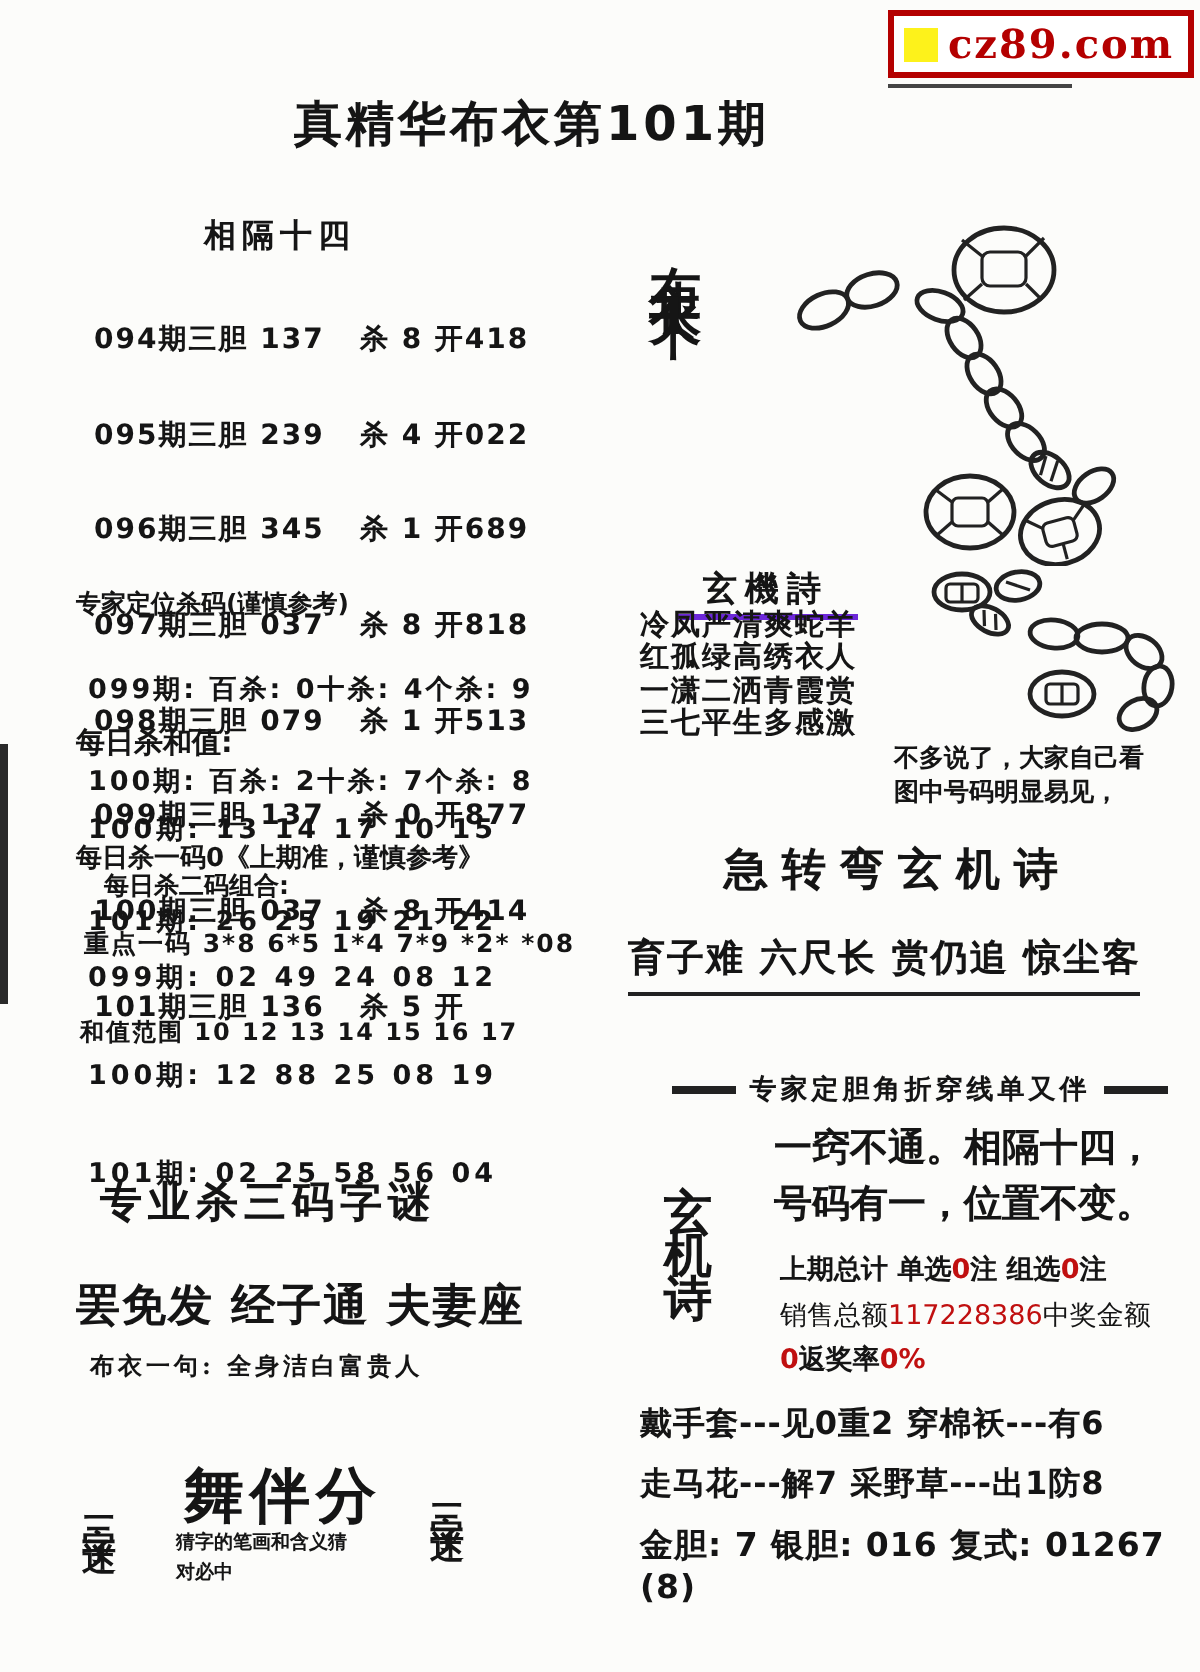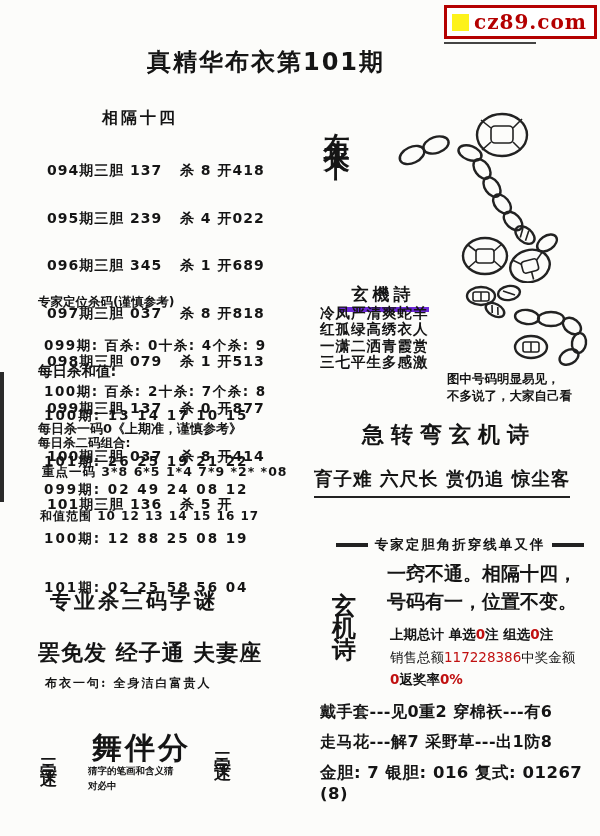--- a/index.html
+++ b/index.html
@@ -31,37 +31,37 @@
     font-size:24px;font-weight:bold;letter-spacing:2px;
   }
   
   .rec-title{top:108px;left:60px;width:160px;text-align:center;font-size:16px;font-weight:bold;letter-spacing:3px;}
   .rec-rows{top:131px;left:47px;font-size:14px;font-weight:bold;line-height:15.9px;letter-spacing:1px;}
   .poskill-title{top:294px;left:38px;font-size:12.5px;font-weight:bold;}
   .poskill-rows{top:308px;left:44px;font-size:13.5px;font-weight:bold;line-height:15.2px;letter-spacing:1.5px;}
   .dsum-title{top:362px;left:38px;font-size:14.5px;font-weight:bold;}
   .dsum-rows{top:378px;left:44px;font-size:13.5px;font-weight:bold;line-height:15.2px;letter-spacing:2px;}
   .done-line{top:420px;left:38px;font-size:13px;font-weight:bold;}
-  .dtwo-title{top:435px;left:38px;font-size:12.5px;font-weight:bold;}
+  .dtwo-title{top:435px;left:52px;font-size:12.5px;font-weight:bold;}
   .dtwo-rows{top:449px;left:44px;font-size:13.5px;font-weight:bold;line-height:16.2px;letter-spacing:2px;}
   .keycode{top:464px;left:42px;font-size:12.5px;font-weight:bold;letter-spacing:1px;}
   .sumrange{top:508px;left:40px;font-size:12px;font-weight:bold;letter-spacing:1px;}
   .riddle-title{top:587px;left:50px;font-size:21px;font-weight:bold;letter-spacing:3px;}
   .riddle-answer{top:638px;left:38px;font-size:22px;font-weight:bold;letter-spacing:1px;}
   .riddle-one{top:675px;left:45px;font-size:12px;font-weight:bold;font-family:"DejaVu Serif","Liberation Serif",serif;letter-spacing:2px;}
   .vert{writing-mode:vertical-rl;text-orientation:upright;}
   .tcl-left{top:744px;left:38px;font-size:17px;font-weight:bold;letter-spacing:6px;}
   .tcl-right{top:738px;left:212px;font-size:17px;font-weight:bold;letter-spacing:6px;}
   .tcl-word{top:728px;left:92px;font-size:30px;font-weight:bold;letter-spacing:3px;}
   .tcl-note1{top:765px;left:88px;font-size:9.5px;font-weight:bold;}
   .tcl-note2{top:780px;left:88px;font-size:9.5px;font-weight:bold;}
   
   .buyi{top:112px;left:320px;font-size:26px;font-weight:bold;letter-spacing:8px;height:190px;}
   .poem-title-wrap{top:283px;left:322px;width:122px;text-align:center;}
-  .poem-title{display:inline-block;font-size:17px;font-weight:bold;letter-spacing:4px;border-bottom:5px solid #6d28d9;padding:0 14px 1px 14px;}
+  .poem-title{display:inline-block;font-size:17px;font-weight:bold;letter-spacing:4px;border-bottom:3px solid #6d28d9;padding:0 14px 1px 14px;}
   .poem-lines{top:305px;left:320px;font-size:14.5px;font-weight:bold;line-height:16.3px;letter-spacing:1px;}
   .pic-note{top:371px;left:447px;font-size:12.5px;font-weight:bold;line-height:16.5px;}
   .sharp-title{top:420px;left:362px;font-size:22px;font-weight:bold;letter-spacing:7px;}
   .sharp-line{top:466px;left:314px;font-size:18.5px;font-weight:bold;letter-spacing:1px;border-bottom:2px solid #222;padding-bottom:5px;}
   .banner{top:536px;left:328px;width:264px;display:flex;align-items:center;justify-content:center;gap:7px;}
   .banner-text{font-size:13.5px;font-weight:bold;font-family:"DejaVu Serif","Liberation Serif",serif;letter-spacing:2px;}
   .dline{width:32px;height:4px;border-top:2px solid #222;border-bottom:2px solid #222;box-sizing:border-box;}
   .xj-side{top:573px;left:328px;font-size:24px;font-weight:bold;letter-spacing:22px;height:160px;}
   .xj-line1{top:561px;left:387px;font-size:19px;font-weight:bold;}
   .xj-line2{top:589px;left:387px;font-size:19px;font-weight:bold;}
@@ -193,22 +193,22 @@
   <ellipse class="sk" cx="88" cy="36" rx="13" ry="7"></ellipse>
   <ellipse class="sk" cx="109" cy="43" rx="10" ry="7" transform="rotate(38 109 43)"></ellipse>
   <ellipse class="sk" cx="116" cy="60" rx="7" ry="10" transform="rotate(8 116 60)"></ellipse>
   <ellipse class="sk" cx="106" cy="74" rx="10" ry="7" transform="rotate(-28 106 74)"></ellipse>
   <ellipse class="sk" cx="68" cy="64" rx="16" ry="11"></ellipse>
   <rect class="skt" x="60" y="59" width="16" height="10" rx="2"></rect>
   <line class="skt" x1="68" y1="59" x2="68" y2="69"></line>
 </svg>
 
 <div class="abs pic-note">
+  <div>不多说了，大家自己看</div>
   <div>图中号码明显易见，</div>
-  <div>不多说了，大家自己看</div>
 </div>
 
 <div class="abs sharp-title">急转弯玄机诗</div>
 <div class="abs sharp-line">育子难 六尺长 赏仍追 惊尘客</div>
 
 <div class="abs banner">
   <span class="dline"></span>
   <span class="banner-text">专家定胆角折穿线单又伴</span>
   <span class="dline"></span>
 </div>

